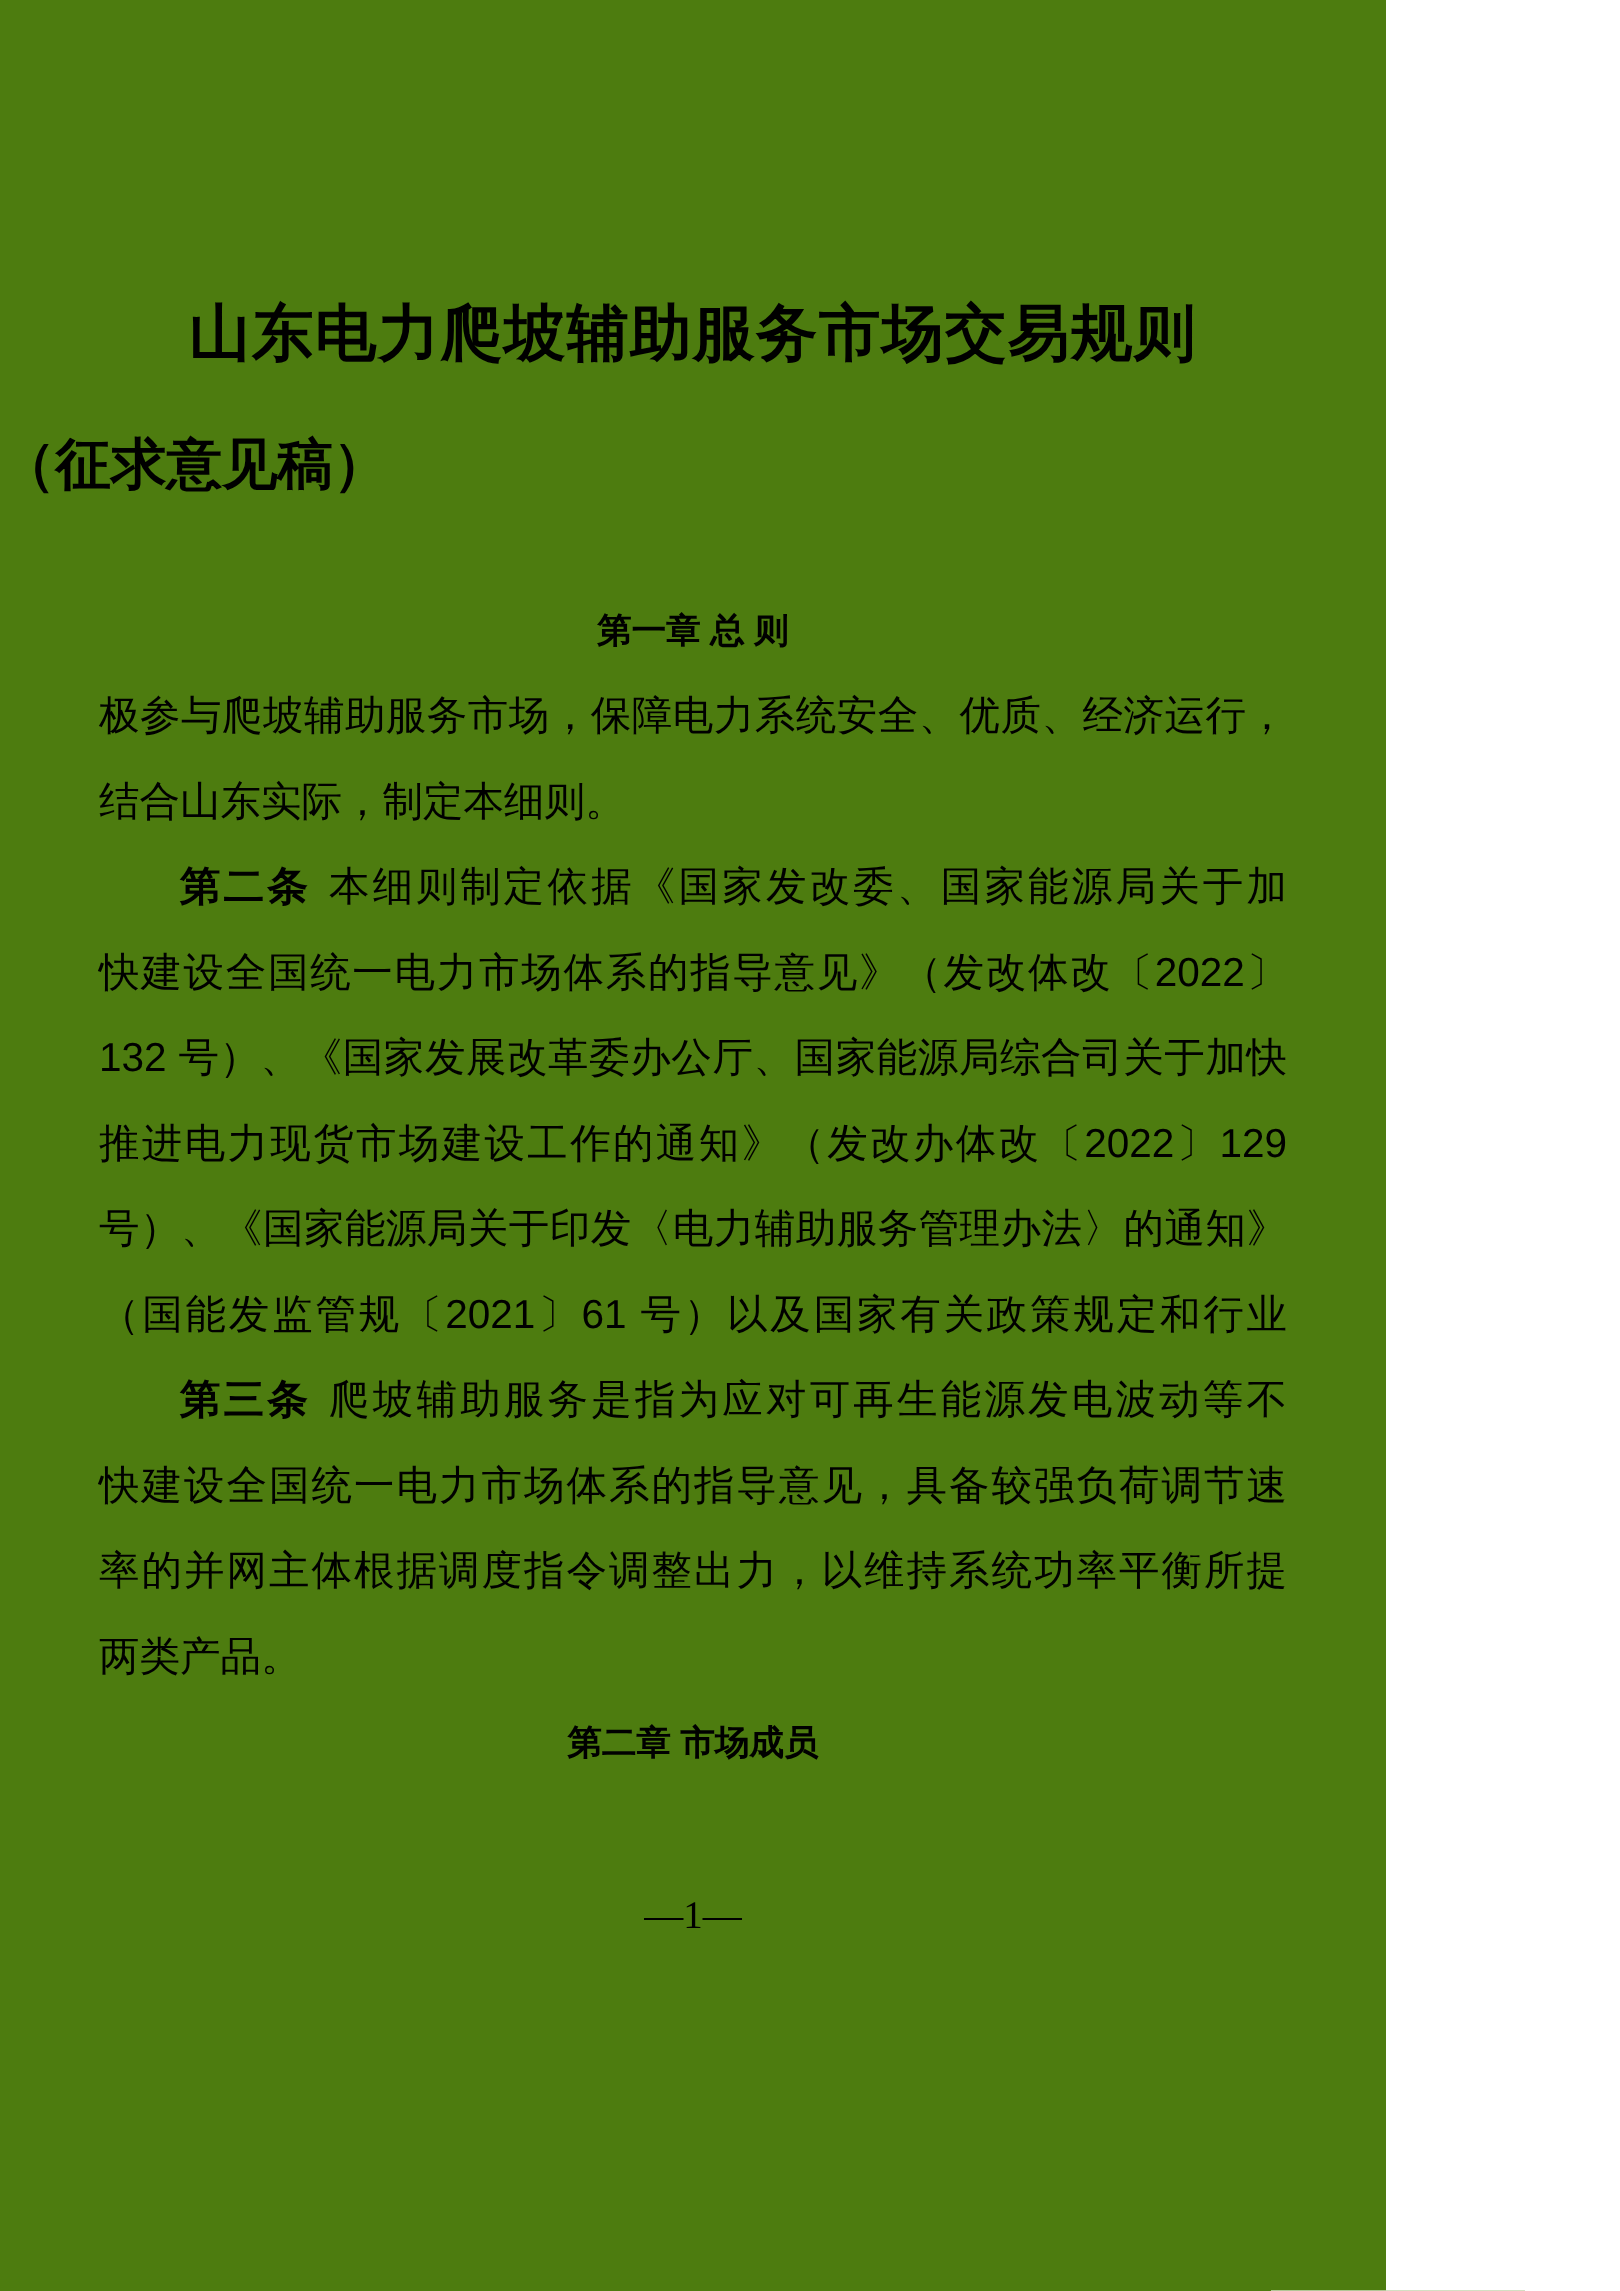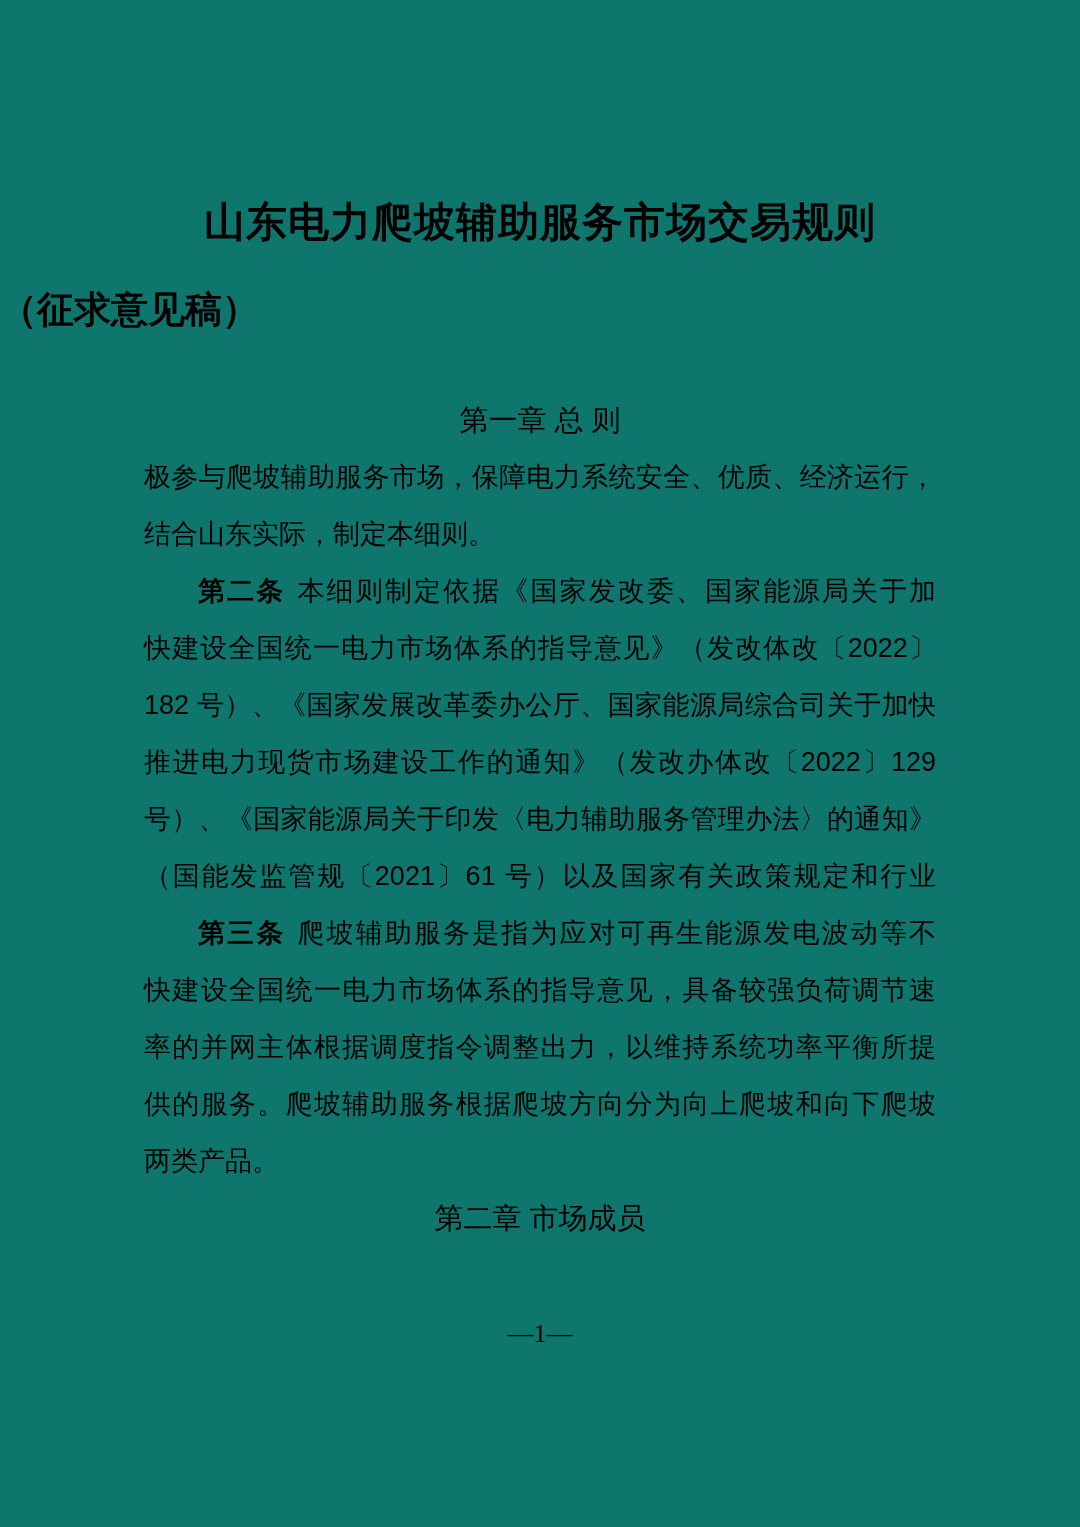--- a/index.html
+++ b/index.html
@@ -9,23 +9,23 @@
   }
   body {
     width: 1080px;
     height: 1527px;
     font-family: "Liberation Sans", sans-serif;
     color: #000000;
     -webkit-font-smoothing: antialiased;
   }
   .page {
     position: relative;
-    width: 1080px;
+    width: 924px;
     height: 1527px;
-    background: #0f766e;
+    background: #4d7c0f;
     overflow: hidden;
   }
   .doc-title {
     margin: 0;
     padding-top: 198px;
     text-align: center;
     font-size: 41px;
     line-height: 48px;
     font-weight: bold;
     letter-spacing: 1px;
@@ -39,22 +39,22 @@
   .doc-body {
     width: 792px;
     margin: 62px auto 0 auto;
     font-size: 27px;
     line-height: 57px;
   }
   .chapter-heading {
     margin: 0;
     text-align: center;
     text-align-last: center;
-    font-size: 29px;
-    font-weight: normal;
+    font-size: 23px;
+    font-weight: bold;
   }
   .line {
     margin: 0;
     text-align: justify;
     text-align-last: justify;
   }
   .line.last {
     text-align: center;
     text-align-last: left;
   }
@@ -84,29 +84,28 @@
 
   <div class="doc-body">
 
     <div class="chapter-heading">第一章 总 则</div>
 
     <p class="line">极参与爬坡辅助服务市场，保障电力系统安全、优质、经济运行，</p>
     <p class="line last">结合山东实际，制定本细则。</p>
 
     <p class="line first"><b class="article-label">第二条</b><span>本细则制定依据《国家发改委、国家能源局关于加</span></p>
     <p class="line">快建设全国统一电力市场体系的指导意见》（发改体改〔2022〕</p>
-    <p class="line">182 号）、《国家发展改革委办公厅、国家能源局综合司关于加快</p>
+    <p class="line">132 号）、《国家发展改革委办公厅、国家能源局综合司关于加快</p>
     <p class="line">推进电力现货市场建设工作的通知》（发改办体改〔2022〕129</p>
     <p class="line">号）、《国家能源局关于印发〈电力辅助服务管理办法〉的通知》</p>
     <p class="line">（国能发监管规〔2021〕61 号）以及国家有关政策规定和行业</p>
 
     <p class="line first"><b class="article-label">第三条</b><span>爬坡辅助服务是指为应对可再生能源发电波动等不</span></p>
     <p class="line">快建设全国统一电力市场体系的指导意见，具备较强负荷调节速</p>
     <p class="line">率的并网主体根据调度指令调整出力，以维持系统功率平衡所提</p>
-    <p class="line">供的服务。爬坡辅助服务根据爬坡方向分为向上爬坡和向下爬坡</p>
     <p class="line last">两类产品。</p>
 
     <div class="chapter-heading">第二章 市场成员</div>
 
   </div>
 
   <div class="page-number">—1—</div>
 
 </div>
 

